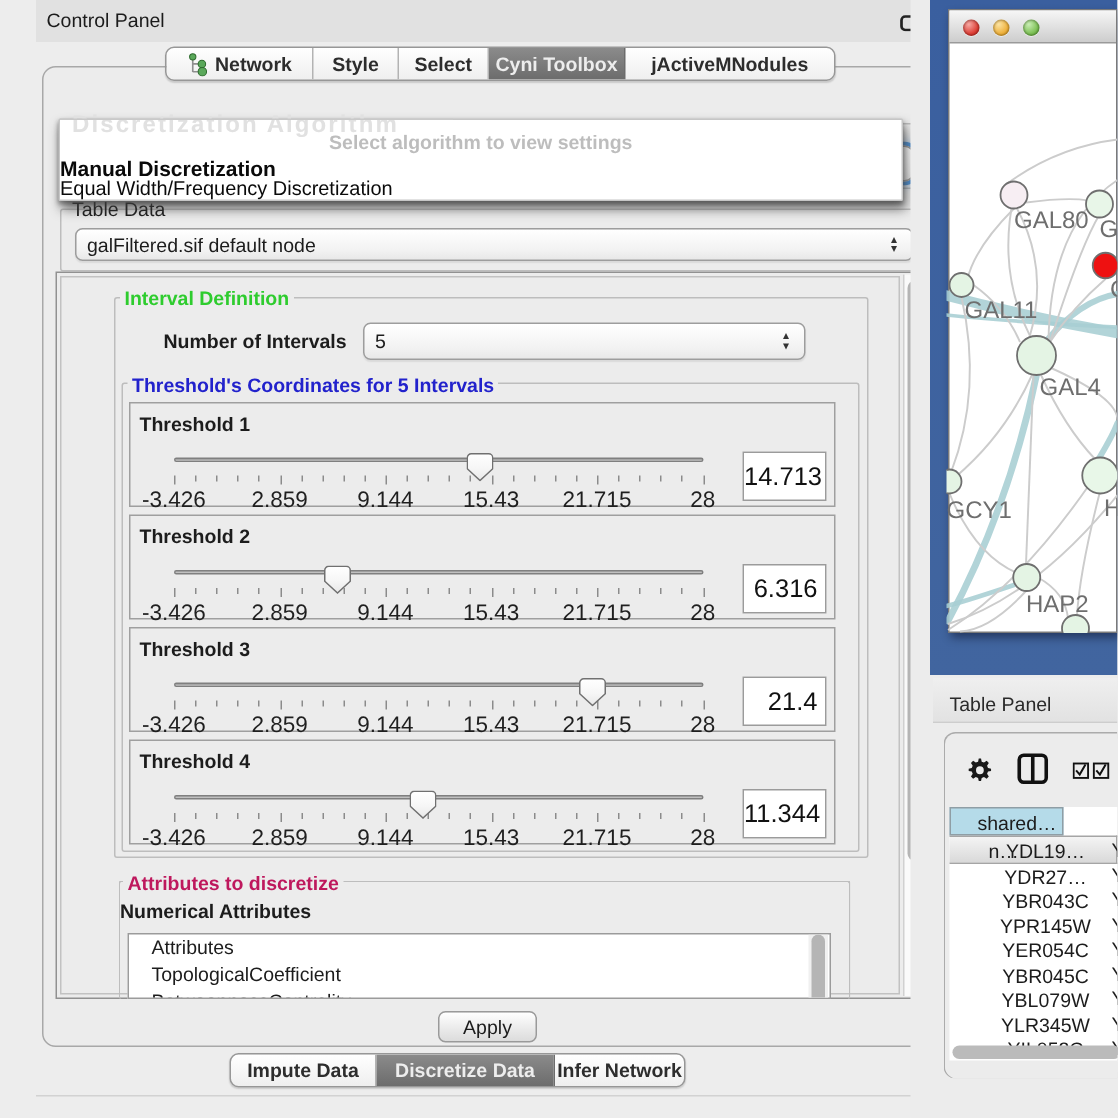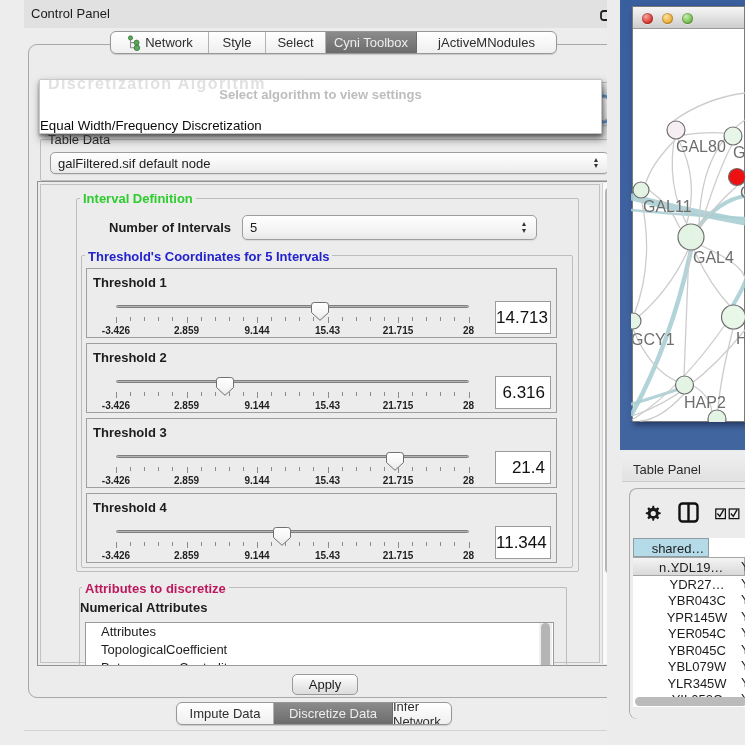--- a/index.html
+++ b/index.html
@@ -7,21 +7,21 @@
 .abs { position:absolute; }
 
 
 #left { position:absolute; left:0; top:0; width:618px; height:745px; background:#ededed;margin-left:24px; }
 #tbar { position:absolute; left:0; top:0; width:616px; height:28px; background:#e1e1e1; }
 #tbar .t { position:absolute; left:7px; top:6px; font-size:13px; color:#1b1b1b; }
 #panel { position:absolute; left:4px; top:44px; width:602px; height:654px; background:#ececec; border:1px solid #a8a8a8; border-radius:9px; }
 
 
 .seg { position:absolute; display:flex; height:23px; border:1px solid #979797; border-radius:6px; background:linear-gradient(#ffffff,#efefef); box-shadow:0 1px 1px rgba(0,0,0,0.15); overflow:hidden; }
-.seg .s { display:flex; align-items:center; justify-content:center; font-size:13px; font-weight:normal; color:#2d2d2d; border-right:1px solid #b3b3b3; height:100%; }
+.seg .s { display:flex; align-items:center; justify-content:center; font-size:13px; font-weight:bold; color:#2d2d2d; border-right:1px solid #b3b3b3; height:100%; }
 .seg .s:last-child { border-right:none; }
 .seg .sel { background:linear-gradient(#8b8b8b,#6c6c6c); color:#ededed; border-right-color:#6c6c6c; }
 
 
 .grp { position:absolute; border:1px solid #bdbdbd; border-radius:2px; }
 .gtitle { position:absolute; font-size:13px; font-weight:bold; background:#ececec; padding:0 3px; }
 
 
 .combo { position:absolute; background:linear-gradient(#ffffff,#f2f2f2 70%,#e8e8e8); border:1px solid #9d9d9d; border-radius:5px; font-size:13px; display:flex; align-items:center; padding-left:7px; box-shadow:0 1px 1px rgba(0,0,0,0.08); }
 .combo .arr { position:absolute; right:8px; top:0; bottom:0; width:6px; }
@@ -32,21 +32,21 @@
 #scrollp { position:absolute; left:13px; top:137px; width:584px; height:485px; border:1px solid #919191; background:#ececec; }
 #scrollp .inner { position:absolute; left:2px; top:2px; right:20px; bottom:2px; border:1px solid #c2c2c2; }
 .vsb { position:absolute; background:#fafafa; border-left:1px solid #d0d0d0; }
 .vsb .th { position:absolute; left:2px; width:10px; background:#b5b5b5; border-radius:5px; }
 
 
 .thp { position:absolute; left:62px; width:471px; height:70px; border:1px solid #9f9f9f; background:#ececec; }
 .tht { position:absolute; left:6px; top:6px; font-size:13px; font-weight:bold; }
 .trk { position:absolute; top:36px; height:3px; border-radius:2px; background:linear-gradient(#8e8e8e,#d9d9d9); border:1px solid #7f7f7f; }
 .tick { position:absolute; width:1px; background:#8b8b8b; }
-.slab { position:absolute; top:56px; width:60px; text-align:center; font-size:10px; font-weight:bold; color:#1f1f1f; }
+.slab { position:absolute; top:56px; width:60px; text-align:center; font-size:15px; font-weight:normal; color:#1f1f1f; }
 .thumb { position:absolute; top:32.5px; }
 .vbox { position:absolute; left:408px; top:32px; width:56px; height:33px; background:#ffffff; border:1px solid #9b9b9b; font-size:17px; text-align:right; padding:6px 5px 0 0; color:#111; }
 
 
 #nlist { position:absolute; left:61px; top:622px; width:469px; height:44px; background:#ffffff; border:1px solid #9b9b9b; overflow:hidden; font-size:13px; }
 #nlist div { padding:1px 0 2px 15px; }
 #nlist .sb { position:absolute; right:1px; top:0; width:13px; height:60px; background:#f0f0f0; padding:0; }
 #nlist .sbt { position:absolute; right:3px; top:0; width:9px; height:60px; background:#b5b5b5; border-radius:5px; padding:0; }
 
 
@@ -330,30 +330,31 @@
   <div id="nlist">
     <div>Attributes</div>
     <div>TopologicalCoefficient</div>
     <div>BetweennessCentrality</div>
     <div class="sb"></div>
         <div class="sbt"></div>
   </div>
 
   <div class="btn" style="left:268px;top:674px;width:66px;height:21px">Apply</div>
 
-  <div class="seg" style="left:152px;top:702px;width:276px">
+  <div class="seg" style="left:129px;top:702px;width:304px">
     <div class="s" style="width:97px">Impute Data</div>
     <div class="s sel" style="width:119px">Discretize Data</div>
     <div class="s" style="flex:1">Infer Network</div>
   </div>
 
   <div id="popup">
     <div class="ghost">Discretization Algorithm</div>
         <div style="position:absolute;left:0;top:-1px;width:262px;height:1px;background:#c9c9c9"></div>
     <div class="sel">Select algorithm to view settings</div>
+    <div class="it1">Manual Discretization</div>
     <div class="it2">Equal Width/Frequency Discretization</div>
   </div>
 </div>
 
 <div id="rdock">
   <div id="bluebg"></div>
   <div id="netwin">
     <div id="nettb">
       <div class="tl" style="left:9px;background:radial-gradient(circle at 35% 30%,#f6a9a4,#dd3e35 60%,#b21a12)"></div>
       <div class="tl" style="left:29px;background:radial-gradient(circle at 35% 30%,#fbe3a2,#eeb03b 60%,#c58a14)"></div>

